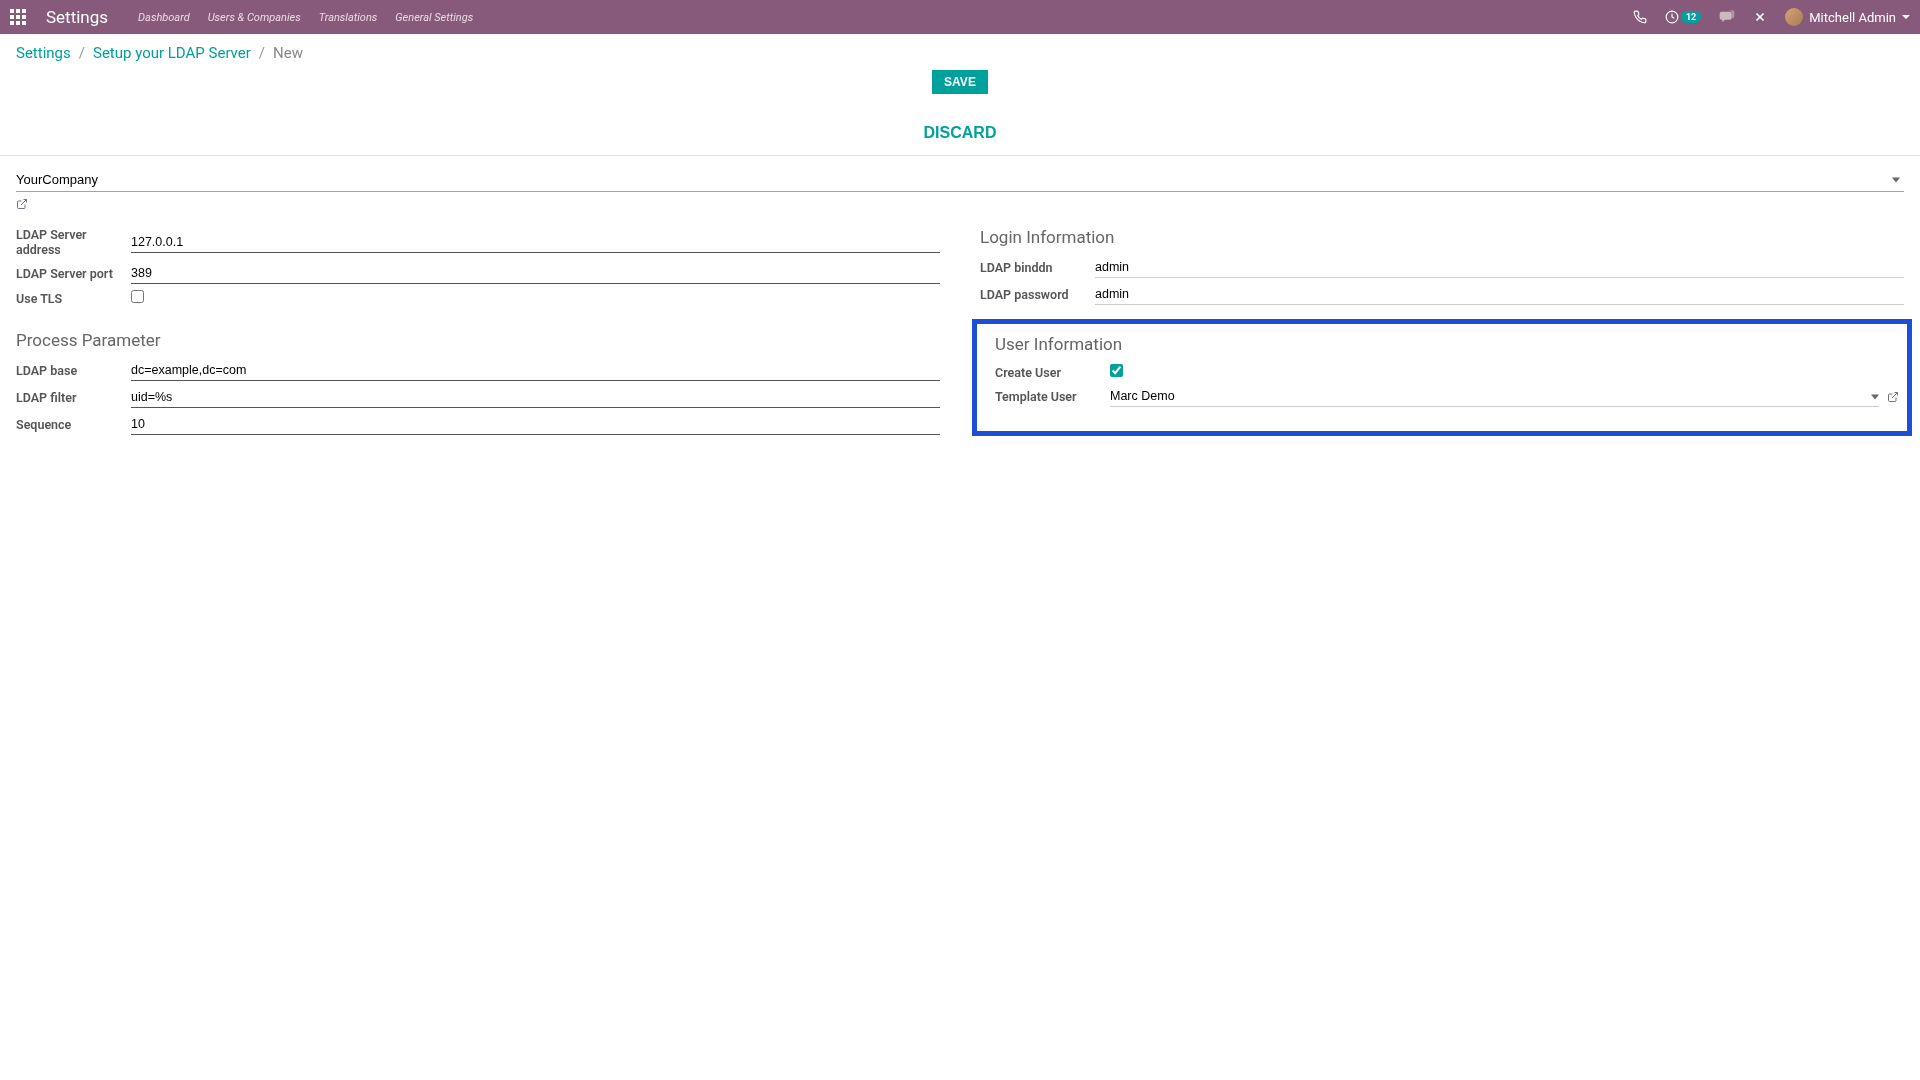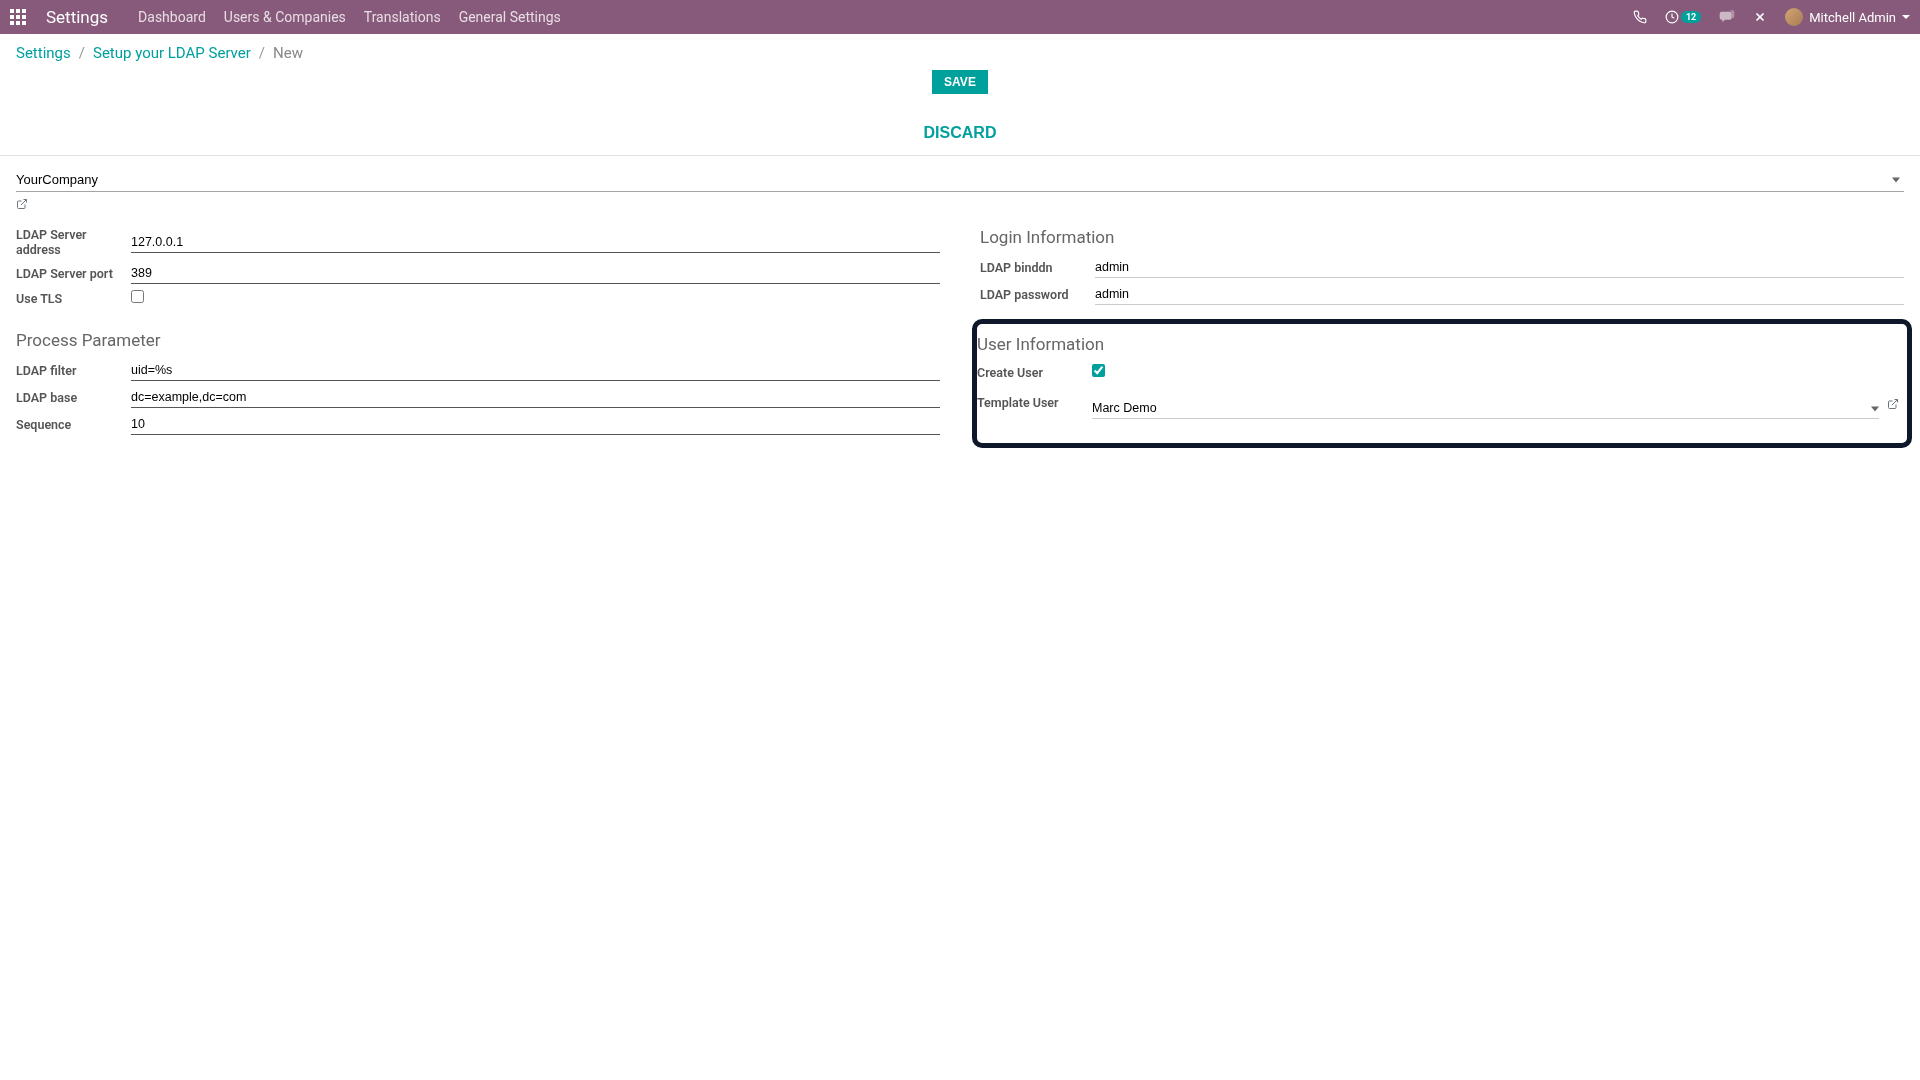--- a/index.html
+++ b/index.html
@@ -4,21 +4,21 @@
 <style>
   * { box-sizing: border-box; margin: 0; padding: 0; }
   body { font-family: -apple-system, BlinkMacSystemFont, "Segoe UI", Roboto, "Helvetica Neue", Arial, sans-serif; font-size: 13px; color: #4c4c4c; background: #fff; }
   
   .topbar { background: #875a7b; height: 34px; display: flex; align-items: center; padding: 0 10px; color: #fff; }
   .topbar-left { display: flex; align-items: center; gap: 20px; }
   .apps-icon { display: grid; grid-template-columns: repeat(3, 4px); grid-template-rows: repeat(3, 4px); gap: 2px; cursor: pointer; }
   .apps-icon span { background: #fff; width: 4px; height: 4px; }
   .brand { font-size: 17px; font-weight: 400; color: #fff; }
   .nav-menu { display: flex; gap: 18px; margin-left: 10px; }
-  .nav-item { color: #e8dde4; font-size: 14px; cursor: pointer; }
+  .nav-item { color: #e8dde4; font-size: 11px; cursor: pointer; font-style: italic; }
   .topbar-right { margin-left: auto; display: flex; align-items: center; gap: 18px; }
   .topbar-icon { color: #fff; cursor: pointer; display: flex; align-items: center; position: relative; }
   .badge { background: #00a09d; color: #fff; font-size: 9px; font-weight: bold; border-radius: 8px; padding: 1px 5px; margin-left: 2px; }
   .user-menu { display: flex; align-items: center; gap: 6px; cursor: pointer; }
   .avatar { width: 18px; height: 18px; border-radius: 50%; background: linear-gradient(135deg, #d4a574, #a67c52); display: inline-block; }
   .caret-down { width: 0; height: 0; border-left: 4px solid transparent; border-right: 4px solid transparent; border-top: 4px solid #fff; }
   
   .control-panel { padding: 10px 16px 8px 16px; border-bottom: 1px solid #e0e0e0; }
   .breadcrumb { display: flex; align-items: center; gap: 8px; font-size: 15px; margin-bottom: 8px; }
   .breadcrumb-link { color: #00a09d; cursor: pointer; }
@@ -39,26 +39,26 @@
   .form-col { flex: 1; }
   .section { margin-bottom: 24px; }
   .section-title { font-size: 17px; font-weight: 400; color: #666; margin-bottom: 10px; }
   .field-row { display: flex; align-items: center; margin-bottom: 6px; font-size: 12.5px; }
   .field-label { width: 115px; font-weight: 600; color: #555; flex-shrink: 0; }
   .field-input-wrap { flex: 1; }
   .text-input { width: 100%; border: none; border-bottom: 1px solid #ccc; padding: 3px 0; font-size: 12.5px; outline: none; background: transparent; }
   .text-input-dark { border-bottom-color: #555; }
   .checkbox-input { width: 13px; height: 13px; cursor: pointer; }
   .checkbox-checked { accent-color: #00a09d; }
-  .m2o-wrap { display: flex; align-items: flex-start; gap: 8px; margin-top: 12px; }
+  .m2o-wrap { display: flex; align-items: center; gap: 8px; }
   .m2o-input { flex: 1; position: relative; }
   .m2o-input .dropdown-caret { position: absolute; right: 0; top: 50%; transform: translateY(-50%); width: 0; height: 0; border-left: 4px solid transparent; border-right: 4px solid transparent; border-top: 5px solid #666; pointer-events: none; }
   .external-link-icon { color: #6c757d; cursor: pointer; }
   
-  .highlight-box { border: 5px solid #0f172a; padding: 10px 8px 18px 0; margin: -10px -8px 0 -8px; border-radius: 10px; }
+  .highlight-box { border: 5px solid #1d4ed8; padding: 10px 8px 18px 18px; margin: -10px -8px 0 -8px; border-radius: 0; }
   
   svg { display: block; }
 </style>
 </head>
 <body>
 
 <div class="topbar">
   <div class="topbar-left">
     <div class="apps-icon">
       <span></span>
@@ -157,26 +157,26 @@
         </div>
         <div class="field-row">
           <div class="field-label">Use TLS</div>
           <div class="field-input-wrap"><input class="checkbox-input" type="checkbox" style=""></div>
         </div>
       </div>
 
       <div class="section">
         <div class="section-title">Process Parameter</div>
         <div class="field-row">
+          <div class="field-label">LDAP base</div>
+          <div class="field-input-wrap"><input class="text-input text-input-dark" type="text" value="dc=example,dc=com" style=""></div>
+        </div>
+        <div class="field-row">
           <div class="field-label">LDAP filter</div>
           <div class="field-input-wrap"><input class="text-input text-input-dark" type="text" value="uid=%s" style=""></div>
-        </div>
-        <div class="field-row">
-          <div class="field-label">LDAP base</div>
-          <div class="field-input-wrap"><input class="text-input text-input-dark" type="text" value="dc=example,dc=com" style=""></div>
         </div>
         <div class="field-row">
           <div class="field-label">Sequence</div>
           <div class="field-input-wrap"><input class="text-input text-input-dark" type="text" value="10" style=""></div>
         </div>
       </div>
 
     </div>
 
     <div class="form-col">

